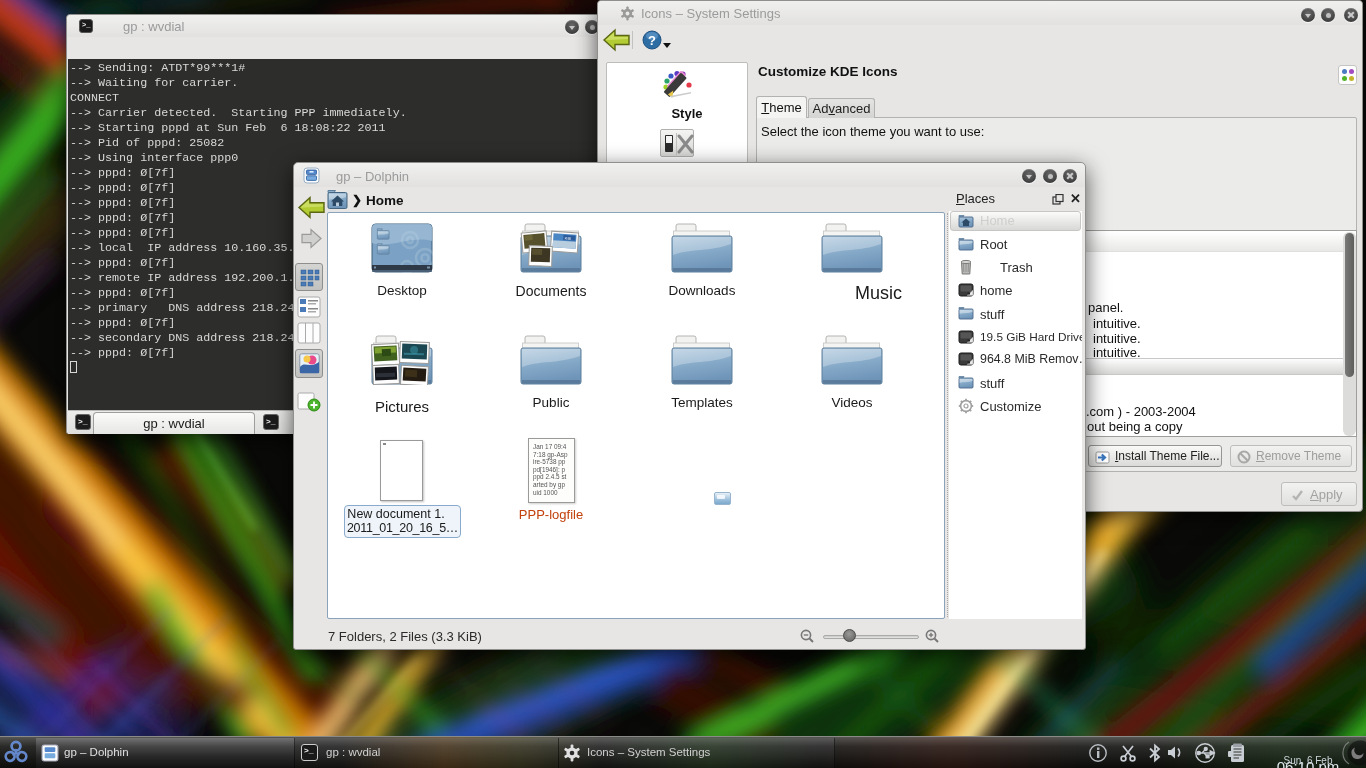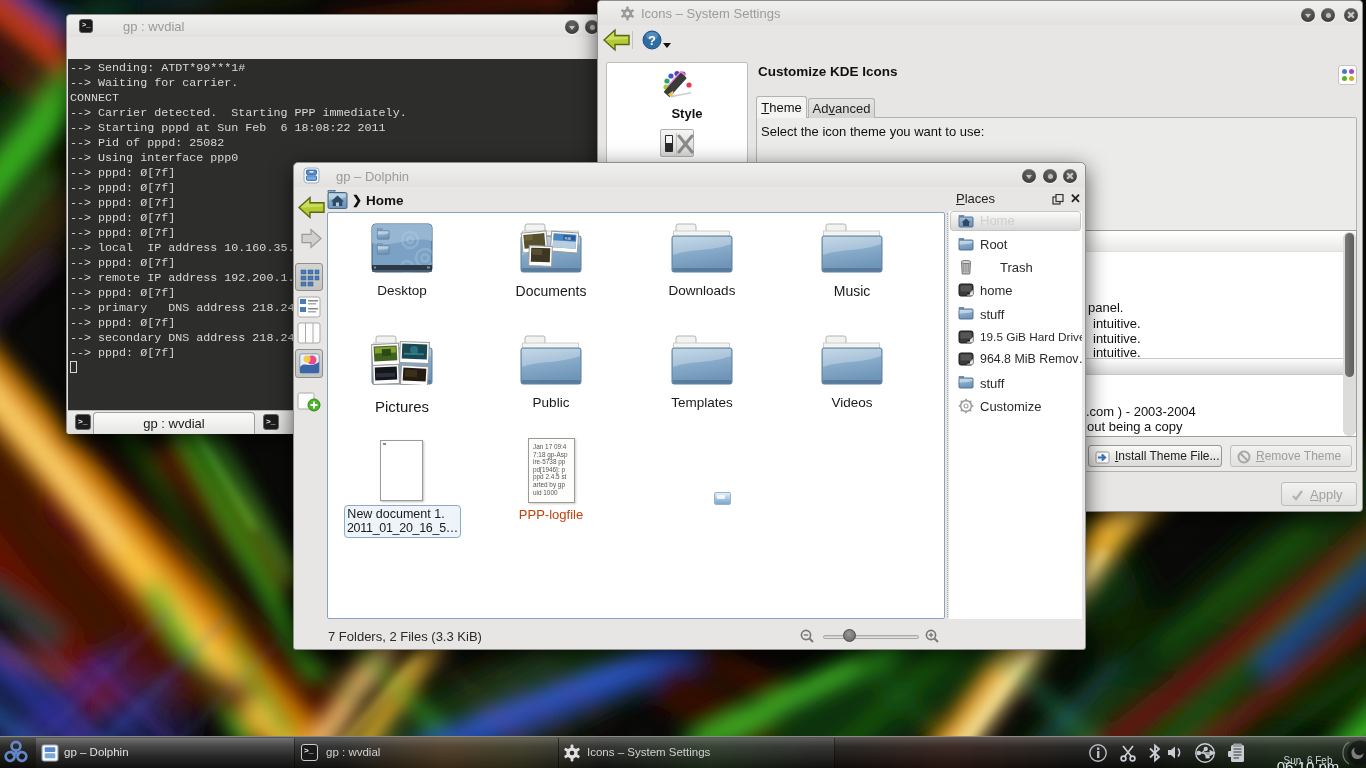--- a/index.html
+++ b/index.html
@@ -494,21 +494,21 @@
   <svg class="abs" style="left:377px;top:172px;" width="62" height="50" viewBox="0 0 62 50">
       <use href="#folder"></use>
     </svg>
   <svg class="abs" style="left:527px;top:172px;" width="62" height="50" viewBox="0 0 62 50">
       <use href="#folder"></use>
     </svg>
 
   <div class="abs" style="left:58px;top:120px;width:100px;text-align:center;font-size:13.5px;color:#1a1a1a;">Desktop</div>
   <div class="abs" style="left:207px;top:120px;width:100px;text-align:center;font-size:14px;color:#1a1a1a;">Documents</div>
   <div class="abs" style="left:358px;top:120px;width:100px;text-align:center;font-size:13.5px;color:#1a1a1a;">Downloads</div>
-  <div class="abs" style="left:508px;top:120px;width:100px;text-align:center;font-size:14px;color:#1a1a1a;">Music</div>
+  <div class="abs" style="left:508px;top:120px;width:100px;text-align:right;font-size:18px;color:#1a1a1a;">Music</div>
   <div class="abs" style="left:58px;top:235px;width:100px;text-align:center;font-size:15px;color:#1a1a1a;">Pictures</div>
   <div class="abs" style="left:207px;top:232px;width:100px;text-align:center;font-size:13.5px;color:#1a1a1a;">Public</div>
   <div class="abs" style="left:358px;top:232px;width:100px;text-align:center;font-size:13.5px;color:#1a1a1a;">Templates</div>
   <div class="abs" style="left:508px;top:232px;width:100px;text-align:center;font-size:13.5px;color:#1a1a1a;">Videos</div>
 
   <div class="abs" style="left:86px;top:277px;width:43px;height:61px;background:#fff;border:1px solid #9a9a98;box-shadow:1px 1px 2px rgba(0,0,0,.25);">
       <div class="abs" style="left:2px;top:2px;width:3px;height:2px;background:#888;"></div>
     </div>
   <div class="abs" style="left:50px;top:342px;width:117px;height:33px;background:#eef4fa;border:1px solid #88aacc;border-radius:4px;"></div>
   <div class="abs" style="left:50px;top:344px;width:104px;text-align:center;font-size:12.5px;color:#1a1a1a;">New document 1.</div>

